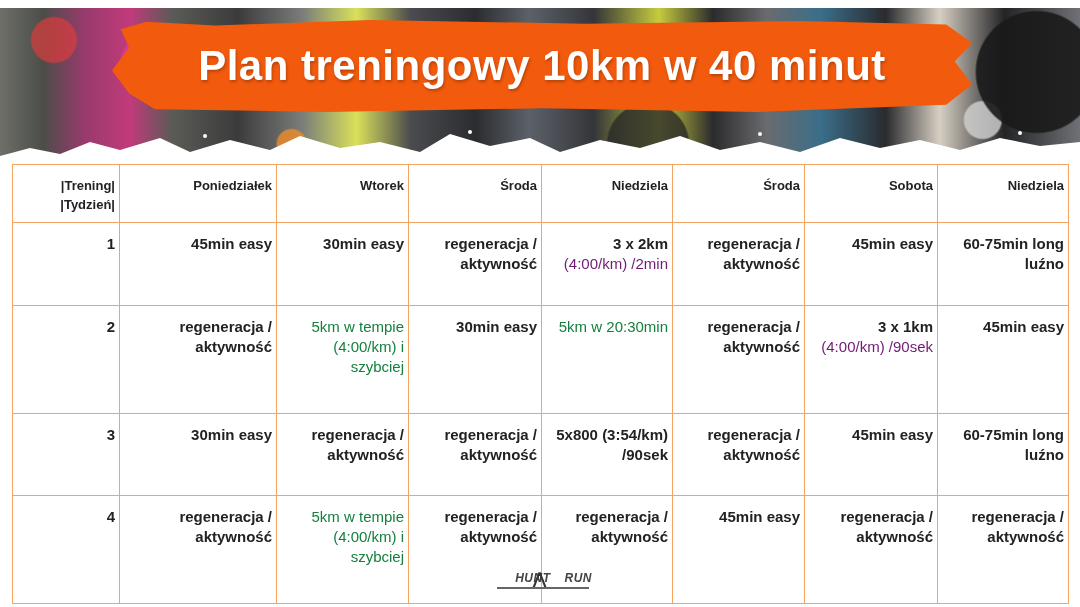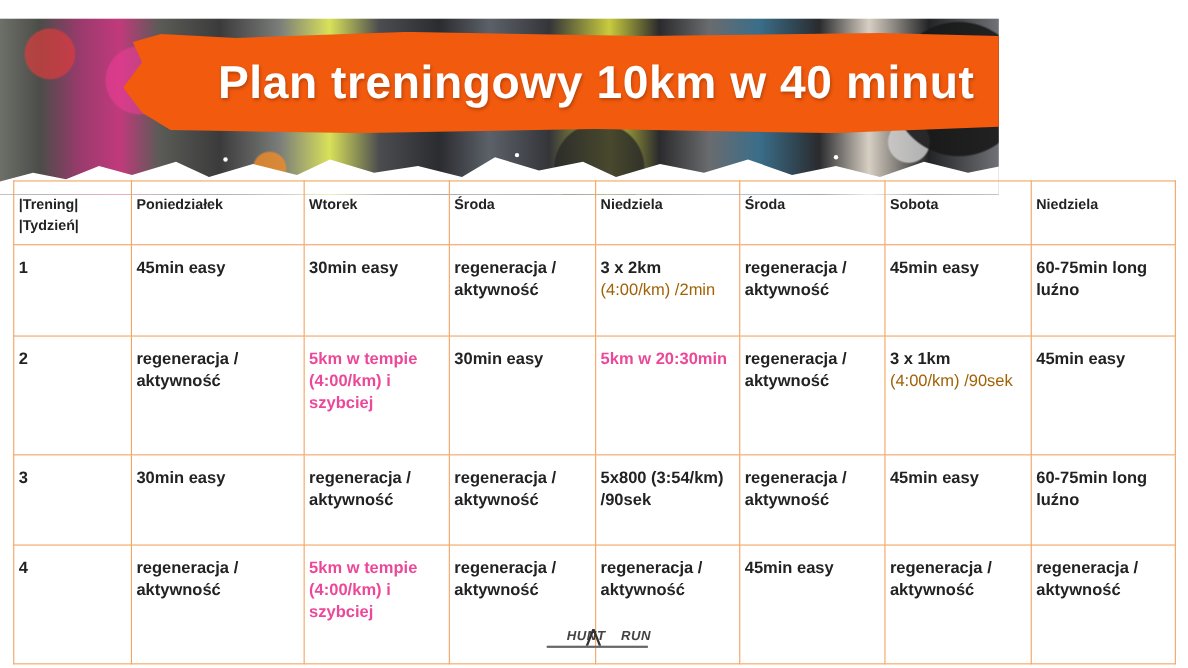--- a/index.html
+++ b/index.html
@@ -2,21 +2,21 @@
 <html><head>
 <meta charset="utf-8">
 <style>
   html, body { margin: 0; padding: 0; }
   body {
     width: 1080px; height: 607px; overflow: hidden; position: relative;
     background: #ffffff;
     font-family: "Liberation Sans", sans-serif;
   }
   .banner {
-    position: absolute; left: 0; top: 17px; width: 908px; height: 160px;
+    position: absolute; left: 0; top: 8px; width: 1080px; height: 160px;
     overflow: hidden;
     background:
       linear-gradient(90deg,
         #6d6f68 0%, #4c4d49 4%, #9a3a6d 8%, #c13a7b 12%, #5a5b56 16%,
         #3b3b3b 22%, #7a7d7a 28%, #d9e15a 33%, #4b4c4f 38%, #2b2c30 44%,
         #5c6169 49%, #343539 55%, #c7cb3e 61%, #2b2b2d 66%, #6a6b6e 71%,
         #3a6e8a 76%, #2a2b2e 82%, #d7cfc3 87%, #232426 93%, #6f7176 100%);
   }
   .banner .tex {
     position: absolute; left: 0; top: 0; width: 100%; height: 100%;
@@ -41,30 +41,30 @@
     color: #ffffff; font-size: 42px; font-weight: bold; letter-spacing: 0.5px;
     text-shadow: 1px 2px 3px rgba(0,0,0,0.25);
     white-space: nowrap;
   }
   .plan-table {
     position: absolute; left: 12px; top: 164px;
     border-collapse: collapse; table-layout: fixed;
   }
   .plan-table td, .plan-table th {
     border: 1.5px solid #f4a461;
-    vertical-align: top; text-align: left;
+    vertical-align: top; text-align: right;
     padding: 11px 4px 0 4px;
     font-size: 15px; line-height: 20px; color: #222;
     box-sizing: border-box;
     margin-left: 20px;
   }
   .plan-table th { font-size: 13px; font-weight: bold; line-height: 19px; }
   .plan-table td.b { font-weight: bold; }
-  .plan-table td .n { font-weight: normal; color: #a16207; }
-  .plan-table td.light { font-weight: bold; color: #ec4899; }
+  .plan-table td .n { font-weight: normal; color: #701a75; }
+  .plan-table td.light { font-weight: normal; color: #15803d; }
   .c0 { width: 107px; } .c1 { width: 157px; } .c2 { width: 132px; } .c3 { width: 133px; }
   .c4 { width: 131px; } .c5 { width: 132px; } .c6 { width: 133px; } .c7 { width: 131px; }
   .r0 { height: 58px; } .r1 { height: 83px; } .r2 { height: 108px; } .r3 { height: 82px; } .r4 { height: 108px; }
   .logo {
     position: absolute; left: 497px; top: 571px; width: 95px; height: 24px;
     font-size: 12px; font-style: italic; font-weight: bold; color: #444;
     letter-spacing: 0.5px;
     text-align: right;
   }
   .logo .line { position: absolute; left: 0; top: 16px; width: 92px; height: 2px; background: #666; }

